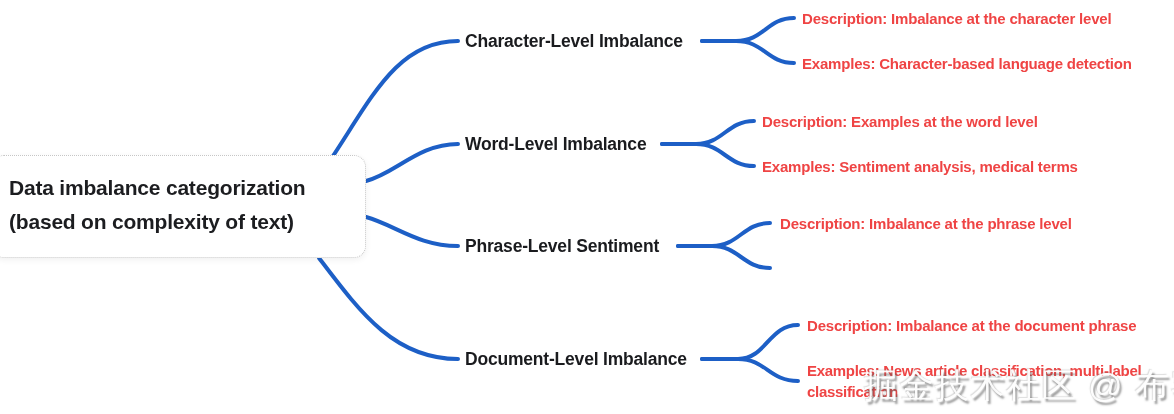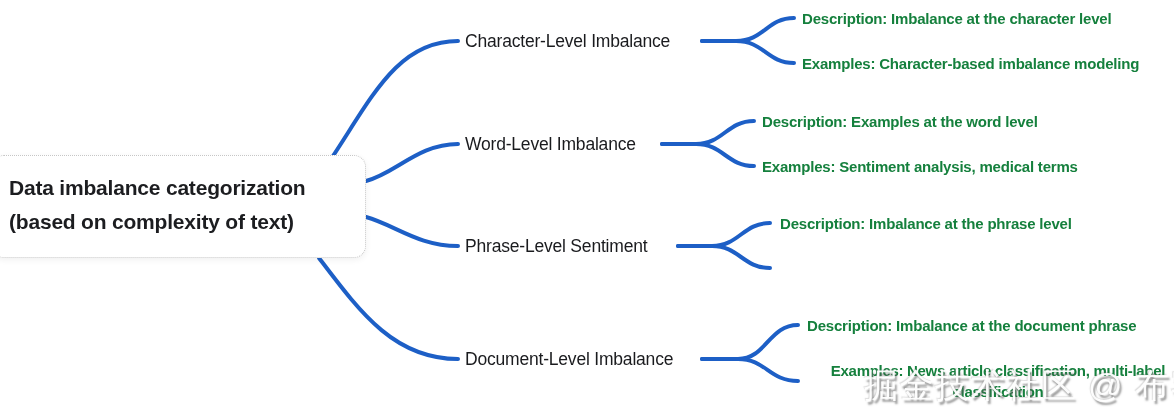--- a/index.html
+++ b/index.html
@@ -11,25 +11,25 @@
   .connectors path{fill:none;stroke:#1d5fc6;stroke-width:4;stroke-linecap:round;}
   .root-node{
     position:absolute;left:-8px;top:155px;width:374px;height:103px;box-sizing:border-box;
     background:#ffffff;border:1px dotted #c6c6c6;border-radius:12px;
     box-shadow:0 2px 6px rgba(0,0,0,.06);
     padding:15px 0 0 16px;
     font-size:21px;line-height:34px;font-weight:600;letter-spacing:-0.2px;color:#1c1d20;
   }
   .branch-label{
     position:absolute;transform:translateY(-50%);white-space:nowrap;
-    font-size:17.5px;font-weight:400;letter-spacing:-0.2px;color:#1a1b1e;
+    font-size:17.5px;font-weight:700;letter-spacing:-0.2px;color:#1a1b1e;
   }
   .leaf-label{
     position:absolute;transform:translateY(-50%);white-space:nowrap;
-    font-size:15px;font-weight:700;letter-spacing:-0.2px;color:#15803d;text-align:center;
+    font-size:15px;font-weight:700;letter-spacing:-0.2px;color:#ef4444;
   }
   .leaf-label.wrap{
     white-space:normal;width:382px;line-height:21px;letter-spacing:-0.3px;
   }
   .watermark{
     position:absolute;left:864px;top:386px;transform:translateY(-50%);white-space:nowrap;
     font-size:34px;font-weight:400;letter-spacing:1.5px;
     color:rgba(255,255,255,0.95);
     text-shadow:2px 3px 2px rgba(90,90,90,0.6), -1px -1px 1px rgba(120,120,120,0.25);
   }
@@ -59,21 +59,21 @@
     <path d="M 702 359 L 738 359 C 766 359 769 381 798 381"></path>
   </svg>
 
   <div class="root-node">
     <div>Data imbalance categorization</div>
     <div>(based on complexity of text)</div>
   </div>
 
   <div class="branch-label" style="left:465px;top:41px">Character-Level Imbalance</div>
   <div class="leaf-label" style="left:802px;top:18px">Description: Imbalance at the character level</div>
-  <div class="leaf-label" style="left:802px;top:63px">Examples: Character-based imbalance modeling</div>
+  <div class="leaf-label" style="left:802px;top:63px">Examples: Character-based language detection</div>
 
   <div class="branch-label" style="left:465px;top:144px">Word-Level Imbalance</div>
   <div class="leaf-label" style="left:762px;top:121px">Description: Examples at the word level</div>
   <div class="leaf-label" style="left:762px;top:166px">Examples: Sentiment analysis, medical terms</div>
 
   <div class="branch-label" style="left:465px;top:246px">Phrase-Level Sentiment</div>
   <div class="leaf-label" style="left:780px;top:223px">Description: Imbalance at the phrase level</div>
 
   <div class="branch-label" style="left:465px;top:359px">Document-Level Imbalance</div>
   <div class="leaf-label" style="left:807px;top:325px">Description: Imbalance at the document phrase</div>

